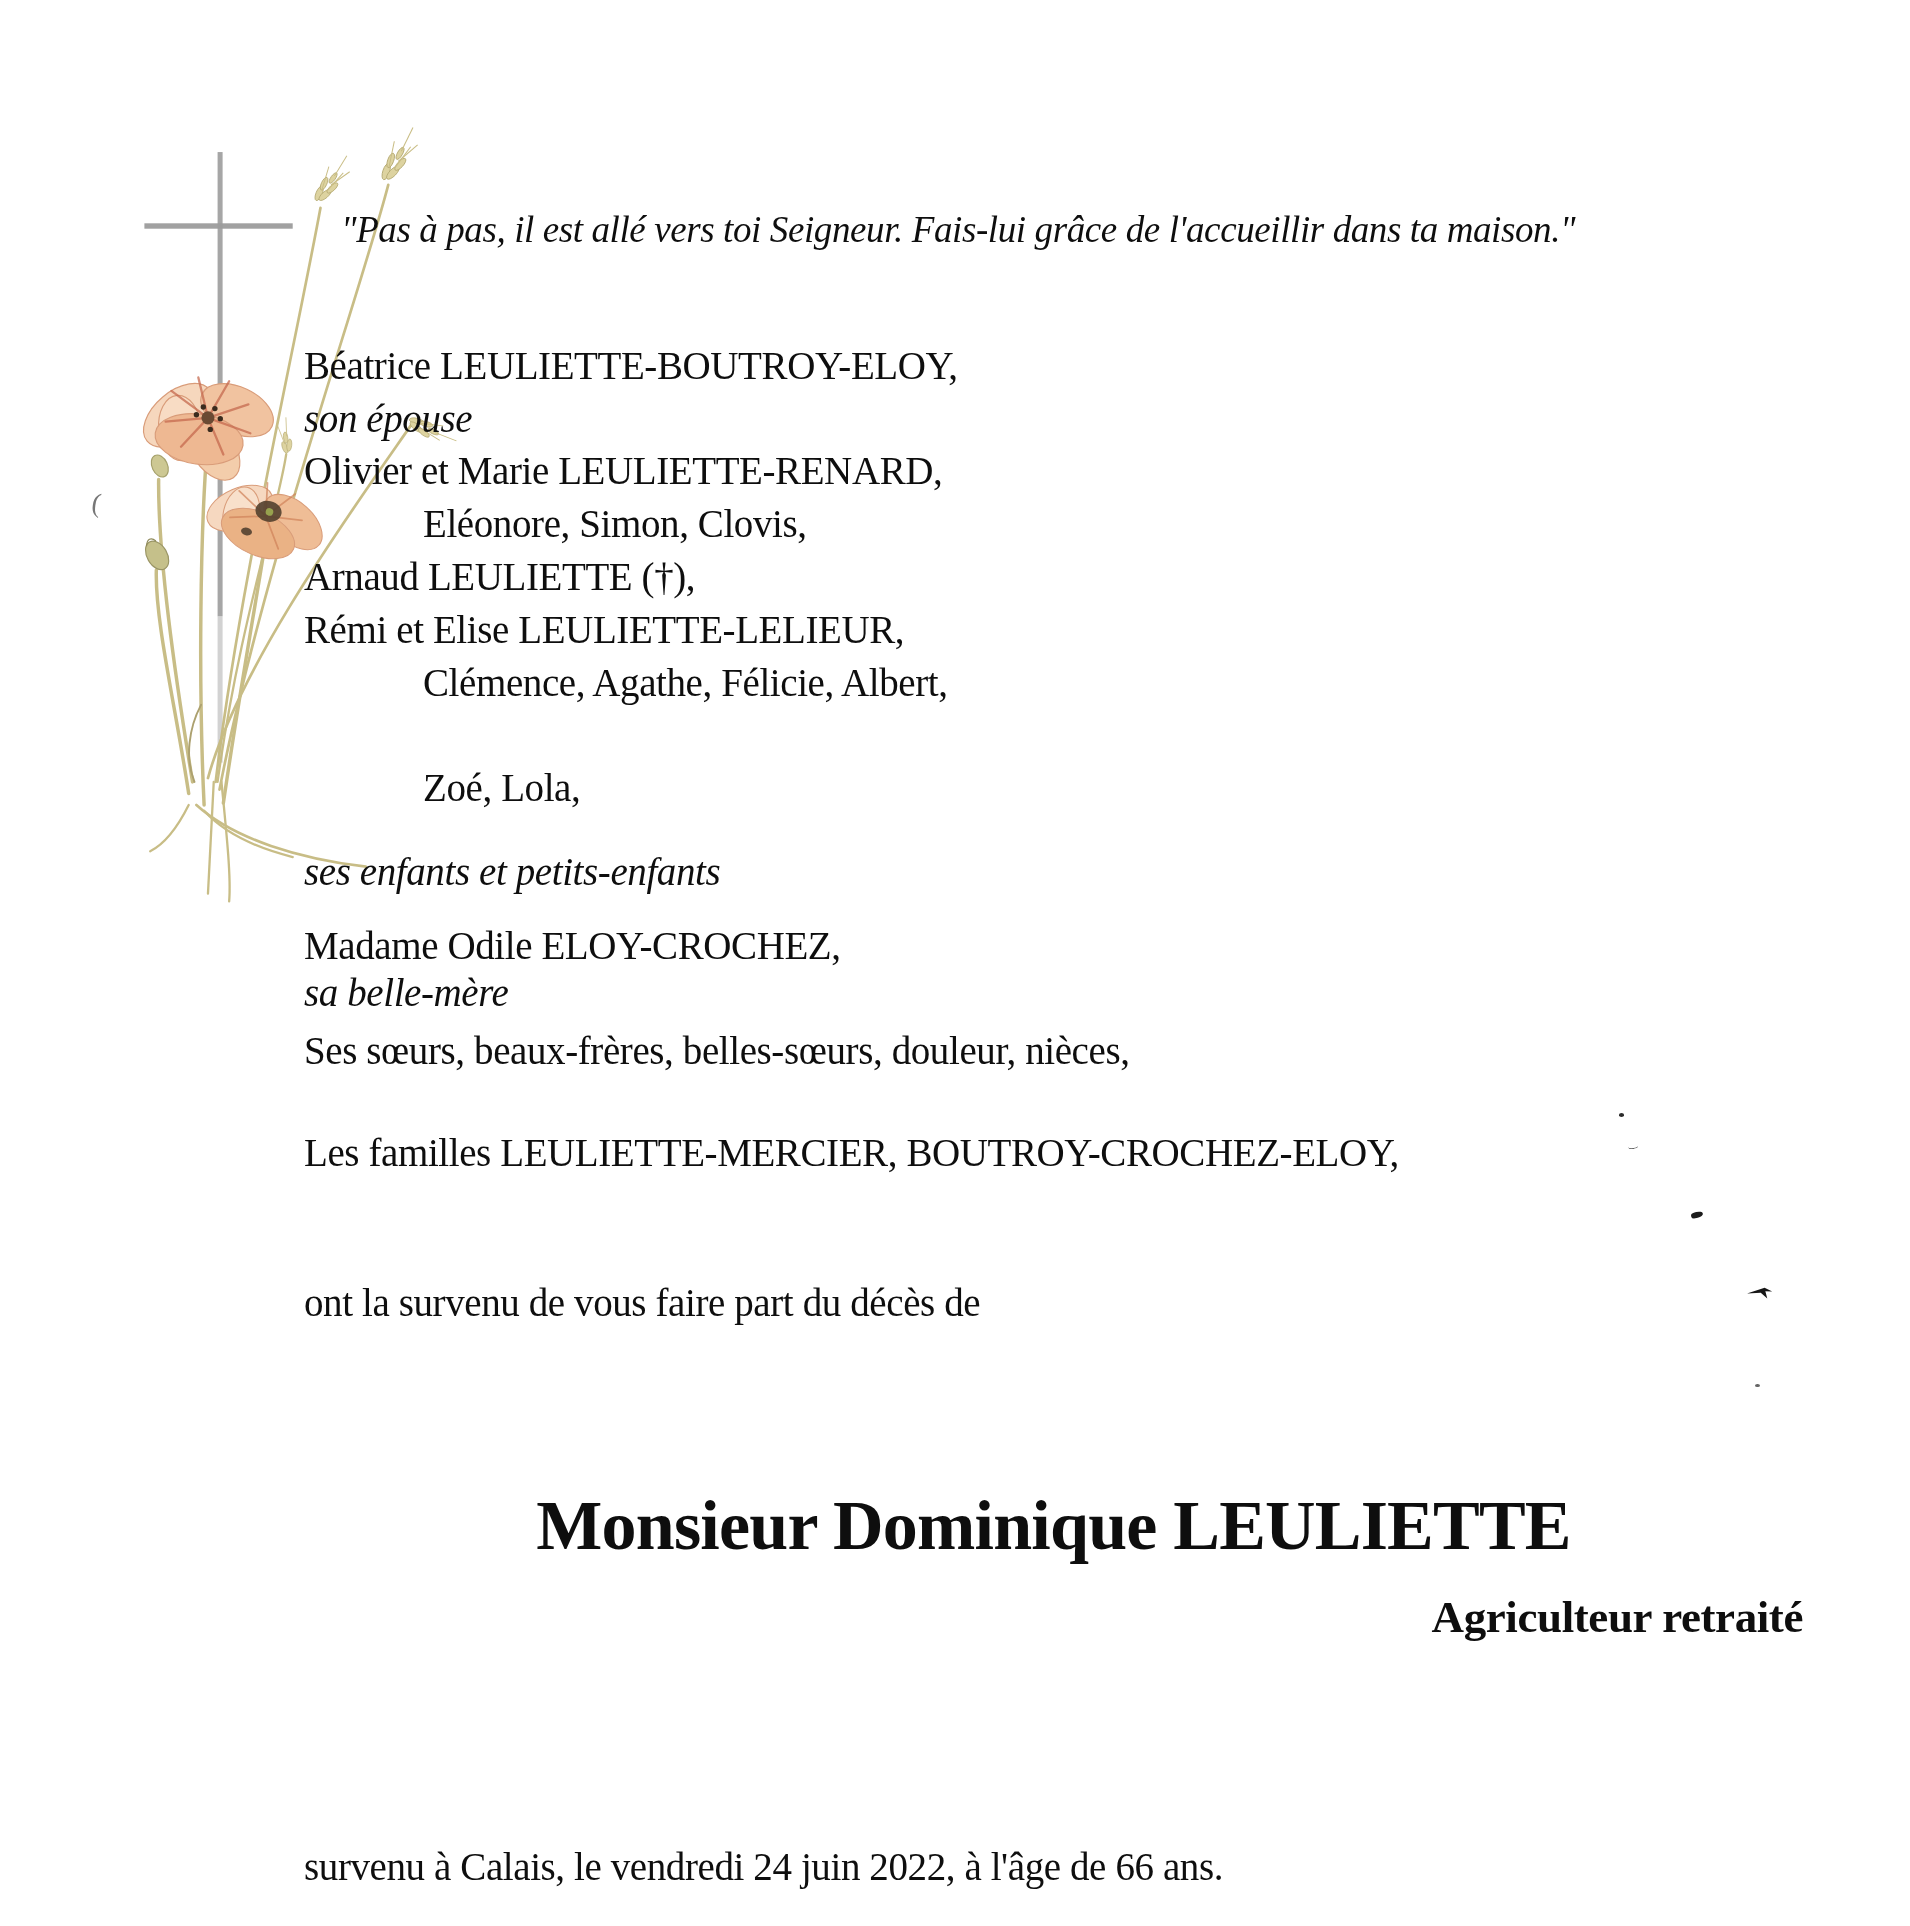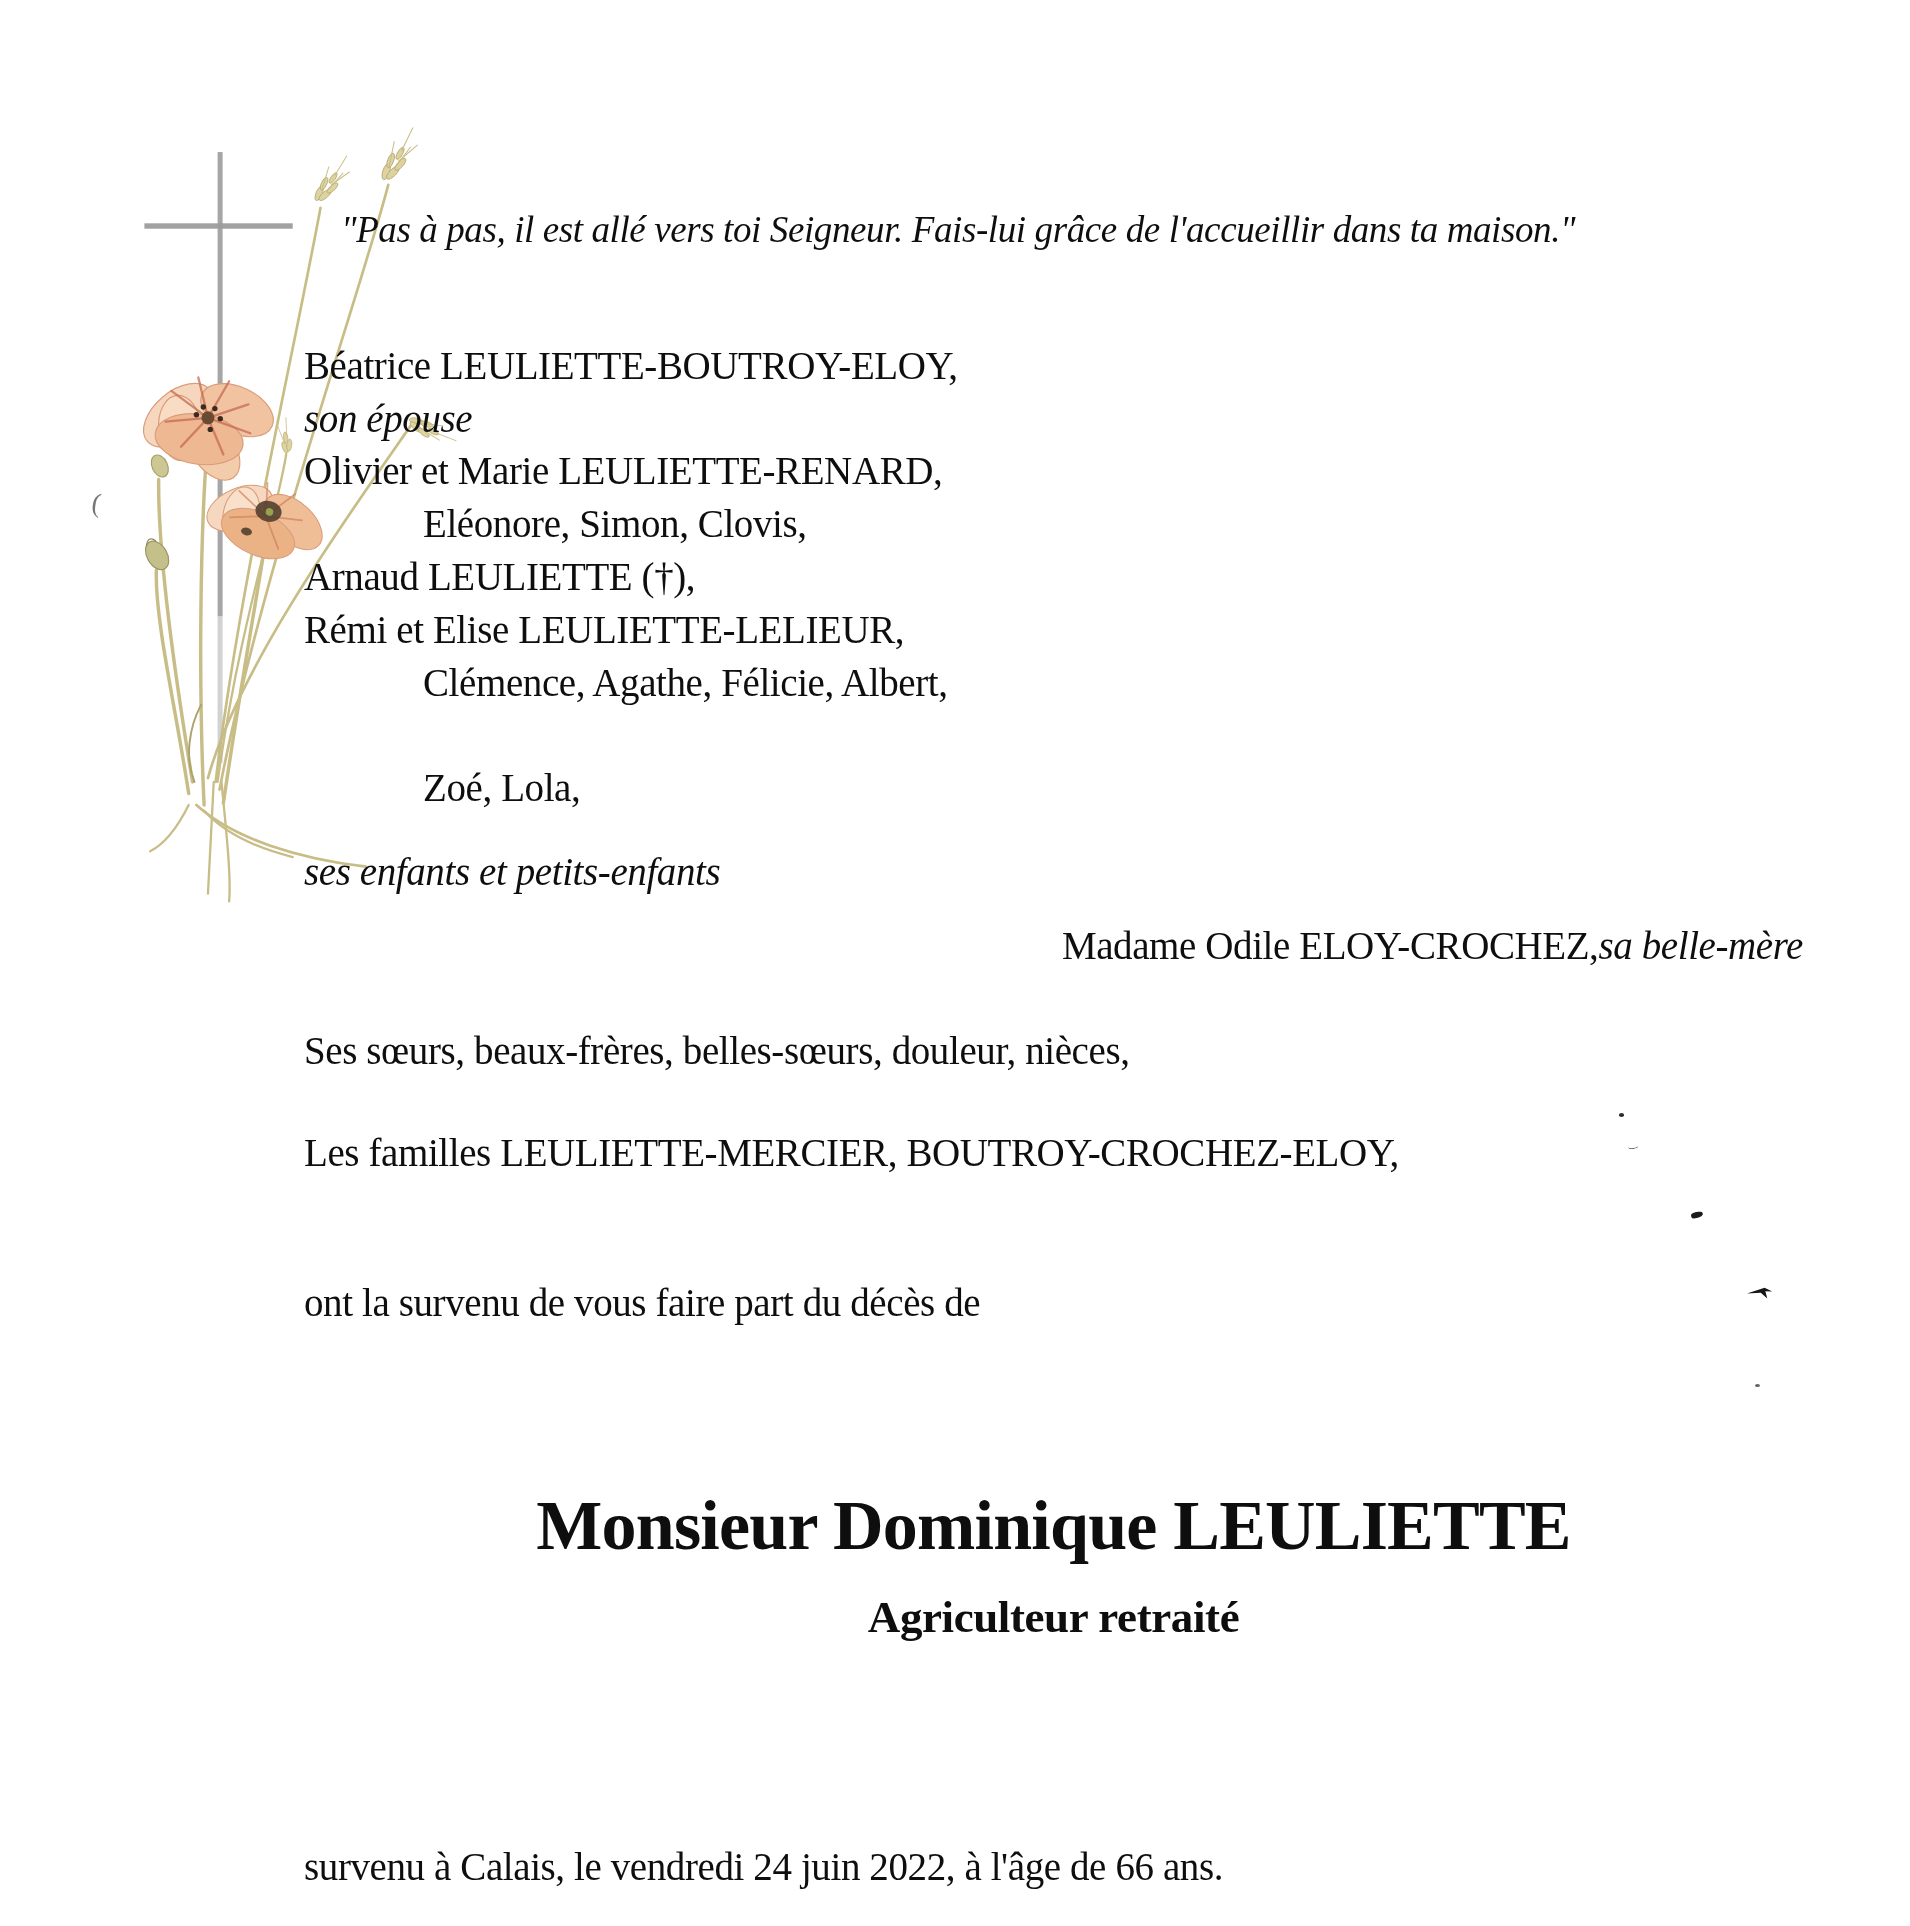--- a/index.html
+++ b/index.html
@@ -14,39 +14,39 @@
   .t{
     position:absolute;
     white-space:nowrap;
     font-size:39px;
     letter-spacing:-0.4px;
     line-height:1.2;
   }
   .col{left:304px;width:1499px;}
   .right{text-align:left;font-style:italic;}
   .indent{padding-left:119px;}
-  .split{display:flex;justify-content:flex-end;align-items:baseline;}
+  .split{display:flex;justify-content:flex-start;align-items:baseline;flex-direction:column;}
   .split .rel{font-style:italic;}
   .quote{
     left:341px;top:208px;
     font-style:italic;
     font-size:37px;
     letter-spacing:-0.4px;
   }
   .deceased-name{
     left:304px;top:1491px;width:1499px;
     text-align:center;
     font-weight:bold;
     font-size:70px;
     letter-spacing:-0.8px;
     line-height:1;
   }
   .occupation{
     left:304px;top:1595px;width:1499px;
-    text-align:center;
+    text-align:right;
     font-weight:bold;
     font-size:45px;
     line-height:1;
   }
   .artwork{
     position:absolute;
     left:23px;top:127px;
     width:655px;height:809px;
   }
   .artifact{position:absolute;}

